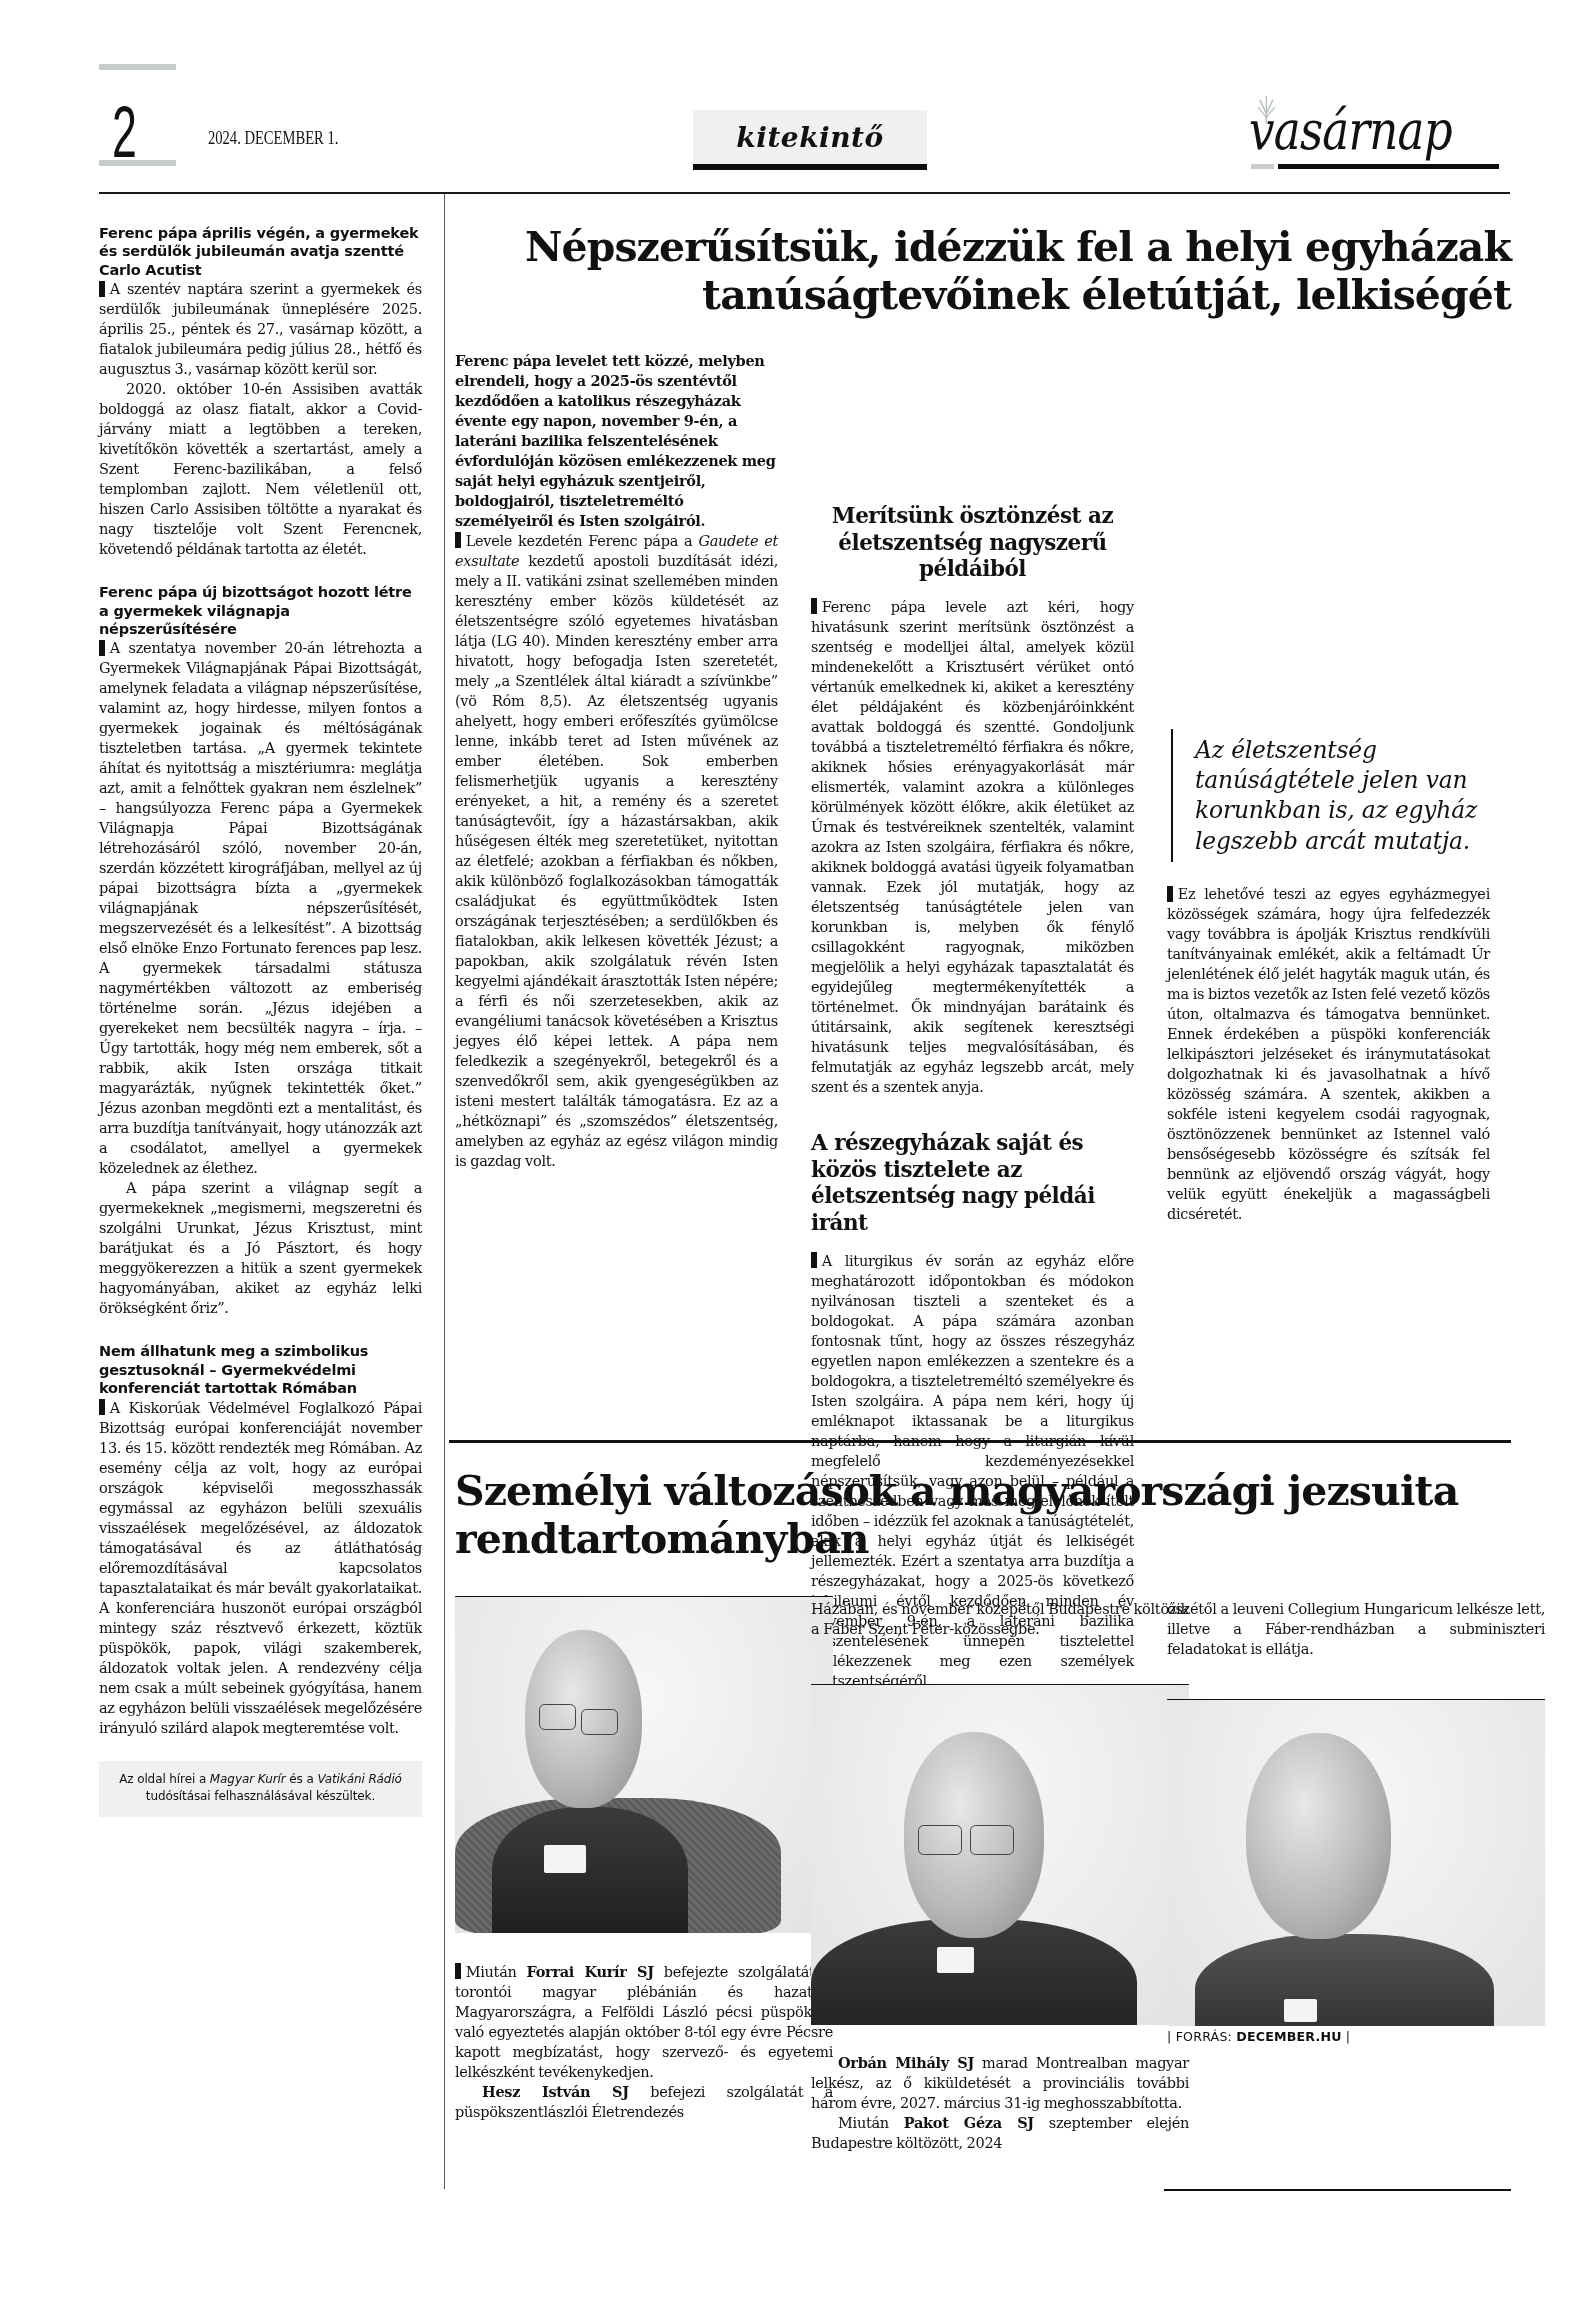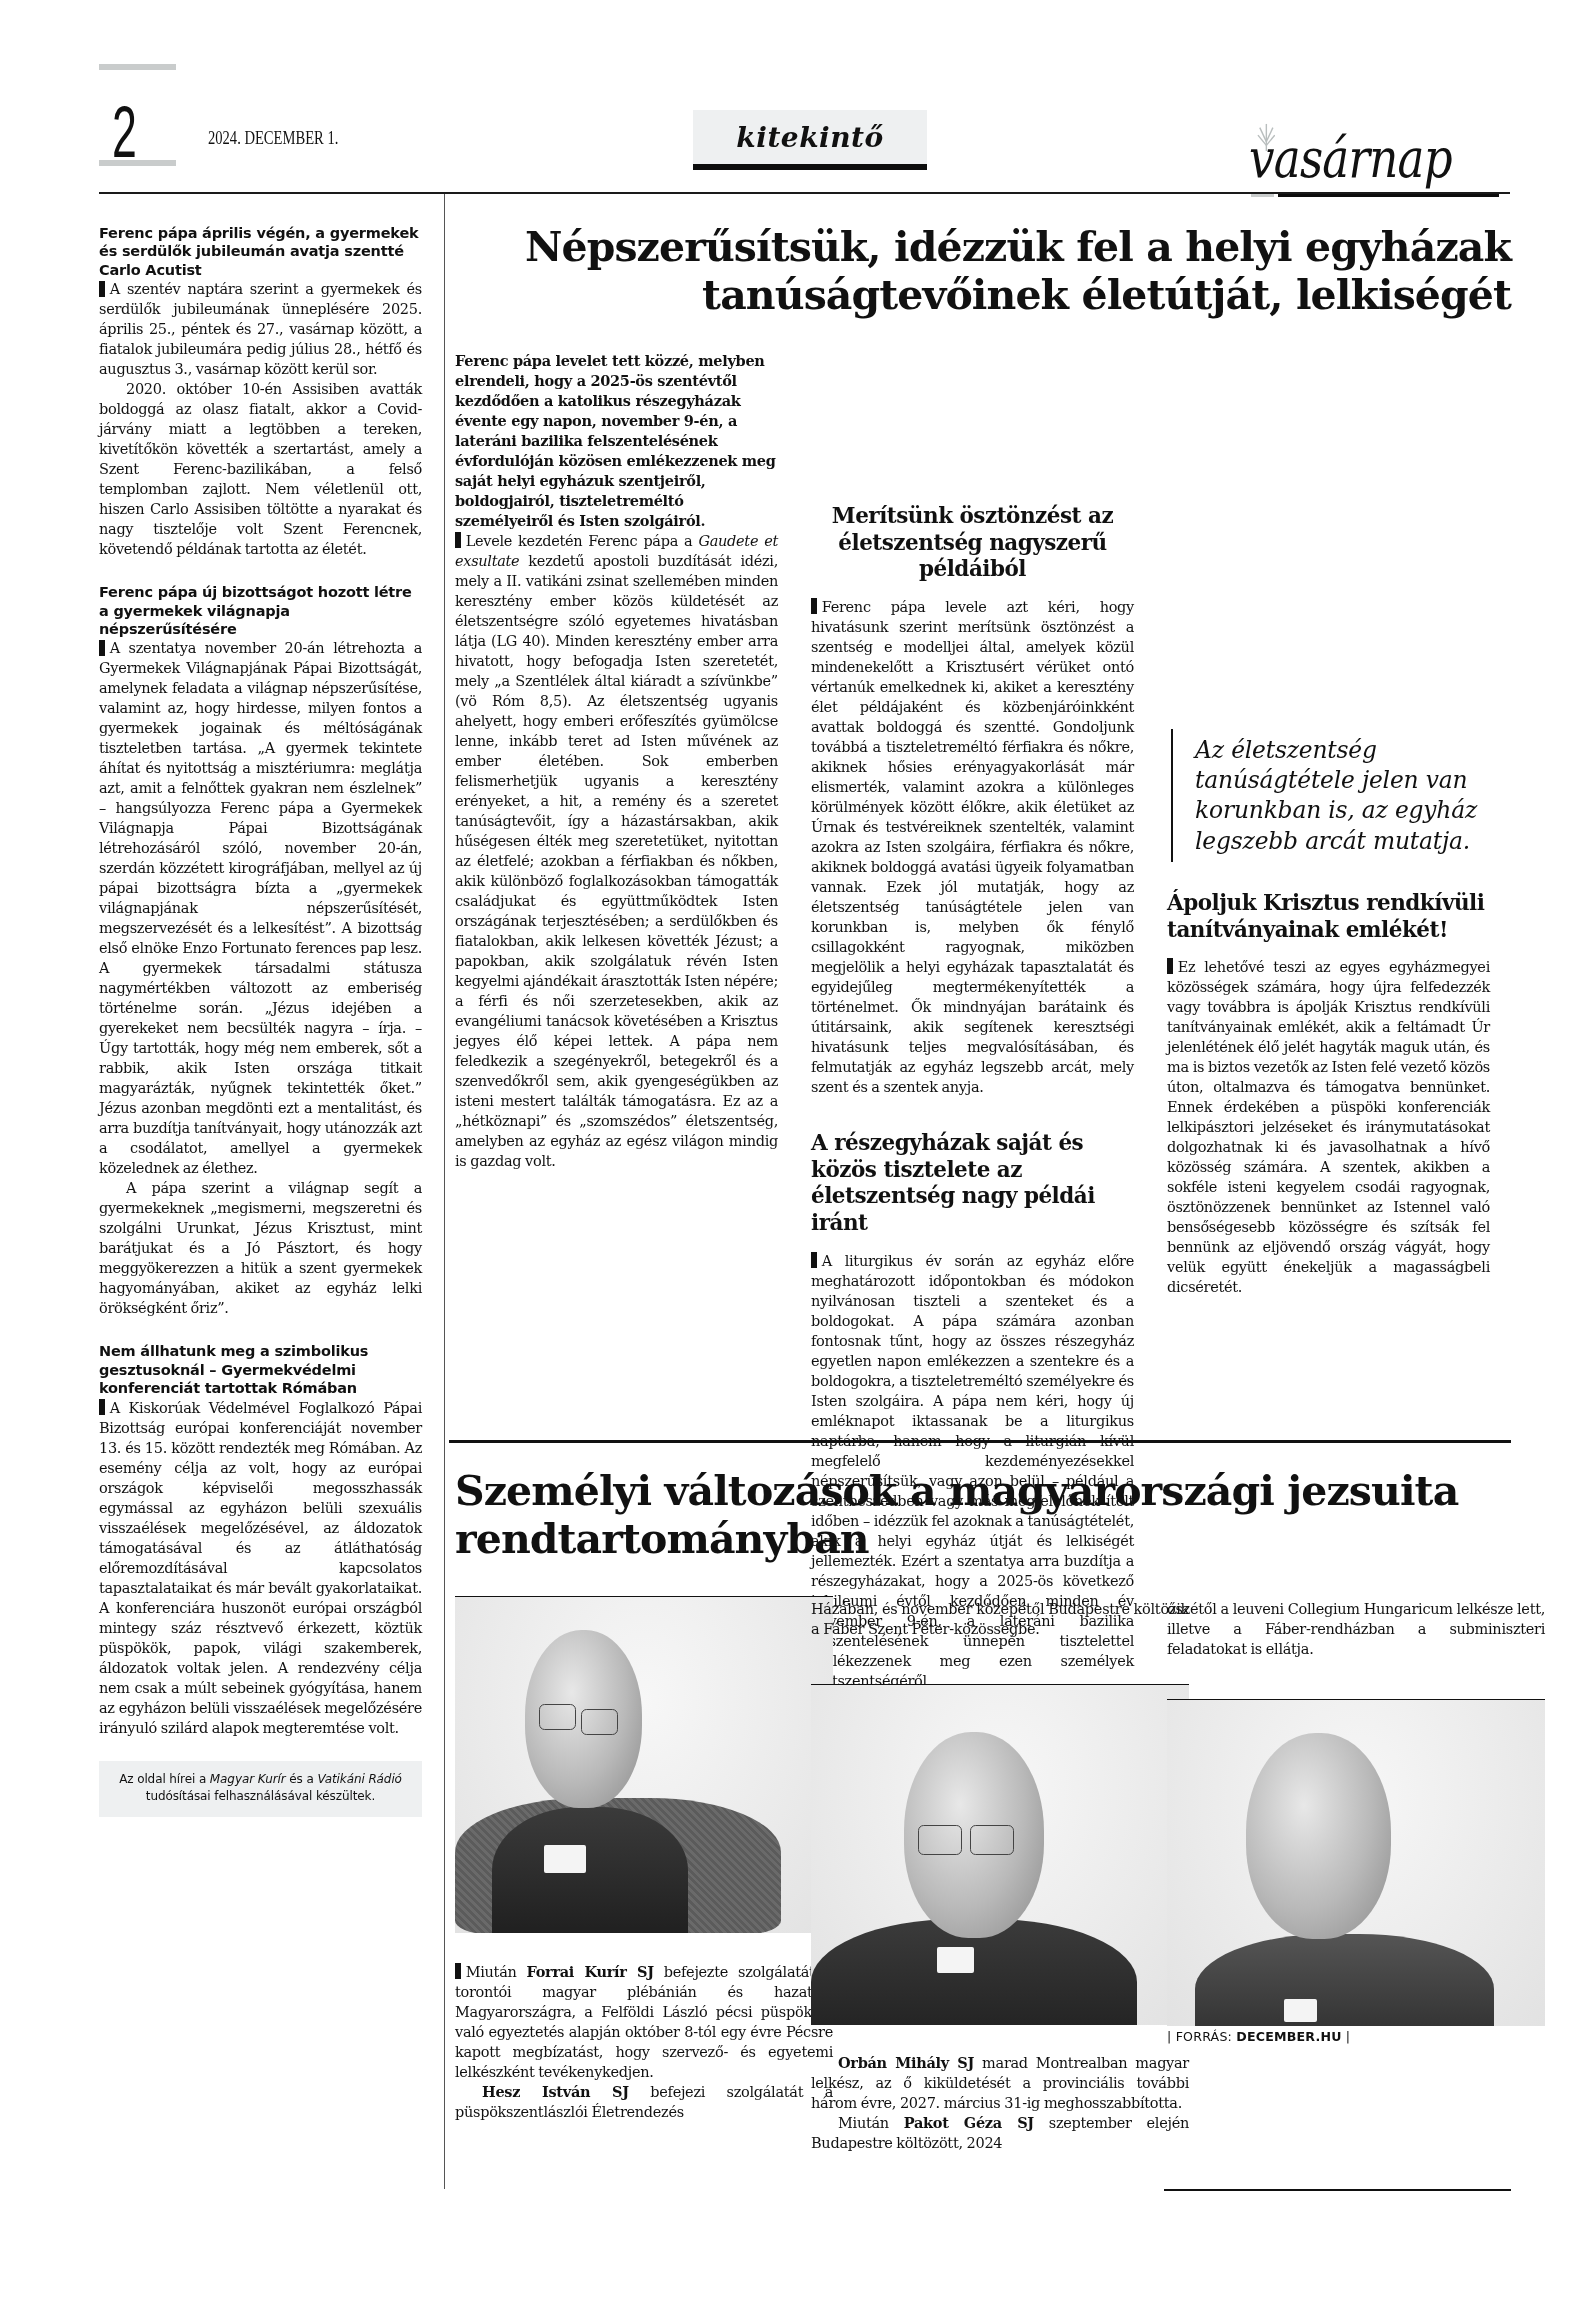--- a/index.html
+++ b/index.html
@@ -8,21 +8,21 @@
 
   .abs { position: absolute; }
   .page-num { left: 112px; top: 96px; font-family: "Liberation Sans", sans-serif; font-size: 72px; line-height: 1; font-weight: 400; transform: scaleX(0.62); transform-origin: left top; }
   .page-num-bottom-bar { left: 99px; top: 160px; width: 77px; height: 5.6px; background: #c9cccc; }
   .page-num-top-bar { left: 99px; top: 64px; width: 77px; height: 5.6px; background: #c9cccc; }
   .issue-date { left: 208px; top: 127px; font-family: "Liberation Serif", serif; font-size: 18.7px; letter-spacing: 0px; transform: scaleX(0.78); transform-origin: left top; }
 
   .section-tab { left: 693px; top: 110px; width: 234px; height: 60px; background: #eef0f1; border-bottom: 6.5px solid #0d0d0d; display: flex; align-items: center; justify-content: center; }
   .section-tab span { font-family: "DejaVu Serif", serif; font-style: italic; font-weight: 700; font-size: 28px; letter-spacing: 0.5px; }
 
-  .masthead { left: 1249px; top: 98px; width: 262px; height: 70px; margin-top: 28px; }
+  .masthead { left: 1249px; top: 98px; width: 262px; height: 70px; }
   .masthead-text { position: absolute; left: 0; top: 0; font-family: "DejaVu Serif", serif; font-style: italic; font-size: 55px; font-weight: 400; transform: scaleX(0.82); transform-origin: left top; letter-spacing: -0.9px; }
   .masthead-rule { position: absolute; left: 29px; top: 66px; width: 221px; height: 4.7px; background: #0d0d0d; }
   .masthead-rule-grey { position: absolute; left: 1.9px; top: 66px; width: 23.4px; height: 4.7px; background: #c9cccc; }
   .masthead-spark { position: absolute; left: 7.5px; top: -2.8px; width: 18.7px; height: 28px; }
 
   .top-rule { left: 99px; top: 192px; width: 1411px; height: 2.3px; background: #1a1a1a; }
 
   
   .sidebar { left: 99px; top: 206px; width: 323px; }
   .col-rule-left { left: 444px; top: 194px; width: 0.9px; height: 1995px; background: #555; }
@@ -151,21 +151,20 @@
     <p class="lead"><span class="marker"></span><span>Ferenc pápa levele azt kéri, hogy hivatásunk szerint merítsünk ösztönzést a szentség e modelljei által, amelyek közül mindenekelőtt a Krisztusért vérüket ontó vértanúk emelkednek ki, akiket a keresztény élet példájaként és közbenjáróinkként avattak boldoggá és szentté. Gondoljunk továbbá a tiszteletreméltó férfiakra és nőkre, akiknek hősies erényagyakorlását már elismerték, valamint azokra a különleges körülmények között élőkre, akik életüket az Úrnak és testvéreiknek szentelték, valamint azokra az Isten szolgáira, férfiakra és nőkre, akiknek boldoggá avatási ügyeik folyamatban vannak. Ezek jól mutatják, hogy az életszentség tanúságtétele jelen van korunkban is, melyben ők fénylő csillagokként ragyognak, miközben megjelölik a helyi egyházak tapasztalatát és egyidejűleg megtermékenyítették a történelmet. Ők mindnyájan barátaink és útitársaink, akik segítenek keresztségi hivatásunk teljes megvalósításában, és felmutatják az egyház legszebb arcát, mely szent és a szentek anyja.</span></p>
   </div>
   <h2 class="subhead">A részegyházak saját és közös tisztelete az életszentség nagy példái iránt</h2>
   <div class="body">
     <p class="lead"><span class="marker"></span><span>A liturgikus év során az egyház előre meghatározott időpontokban és módokon nyilvánosan tiszteli a szenteket és a boldogokat. A pápa számára azonban fontosnak tűnt, hogy az összes részegyház egyetlen napon emlékezzen a szentekre és a boldogokra, a tiszteletreméltó személyekre és Isten szolgáira. A pápa nem kéri, hogy új emléknapot iktassanak be a liturgikus naptárba, hanem hogy a liturgián kívül megfelelő kezdeményezésekkel népszerűsítsük, vagy azon belül – például a szentbeszédben vagy más megfelelőnek ítélt időben – idézzük fel azoknak a tanúságtételét, akik a helyi egyház útját és lelkiségét jellemezték. Ezért a szentatya arra buzdítja a részegyházakat, hogy a 2025-ös következő jubileumi évtől kezdődően minden év november 9-én, a lateráni bazilika felszentelésének ünnepén tisztelettel emlékezzenek meg ezen személyek életszentségéről.</span></p>
   </div>
 </div>
 
 <div class="abs main-col col-c" style="top:729px">
   <blockquote class="pullquote" style="margin-top:0">Az életszentség tanúságtétele jelen van korunkban is, az egyház legszebb arcát mutatja.</blockquote>
-  <h2 class="subhead" style="margin-top:28px">Ápoljuk Krisztus rendkívüli tanítványainak emlékét!</h2>
   <div class="body">
     <p class="lead"><span class="marker"></span><span>Ez lehetővé teszi az egyes egyházmegyei közösségek számára, hogy újra felfedezzék vagy továbbra is ápolják Krisztus rendkívüli tanítványainak emlékét, akik a feltámadt Úr jelenlétének élő jelét hagyták maguk után, és ma is biztos vezetők az Isten felé vezető közös úton, oltalmazva és támogatva bennünket. Ennek érdekében a püspöki konferenciák lelkipásztori jelzéseket és iránymutatásokat dolgozhatnak ki és javasolhatnak a hívő közösség számára. A szentek, akikben a sokféle isteni kegyelem csodái ragyognak, ösztönözzenek bennünket az Istennel való bensőségesebb közösségre és szítsák fel bennünk az eljövendő ország vágyát, hogy velük együtt énekeljük a magasságbeli dicséretét.</span></p>
   </div>
 </div>
 
 <div class="abs mid-rule"></div>
 
 <h1 class="abs bottom-headline">Személyi változások a magyarországi jezsuita rendtartományban</h1>
 
 <div class="abs bcol bcol-a">

